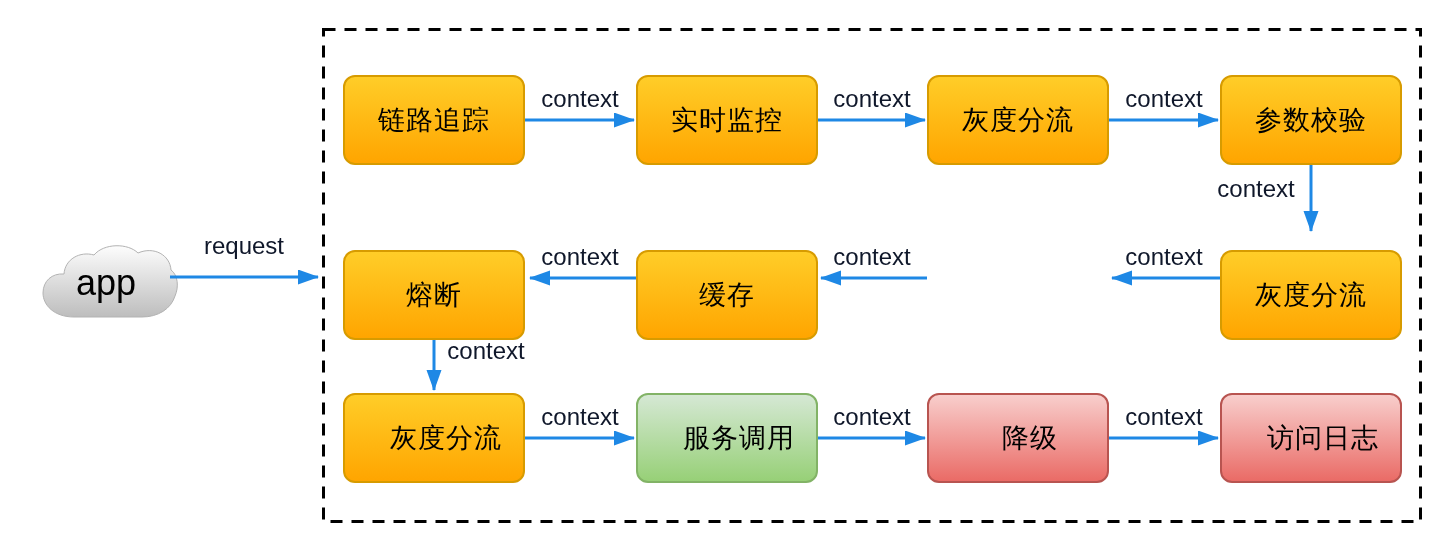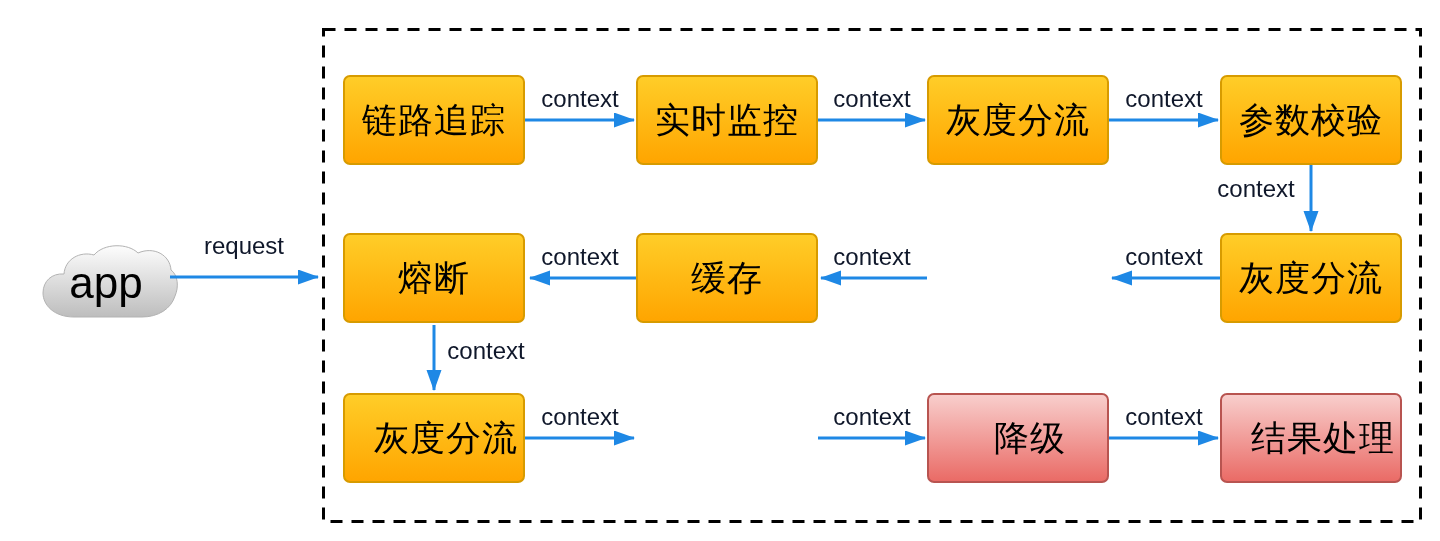--- a/index.html
+++ b/index.html
@@ -17,33 +17,33 @@
     width: 1440px; height: 541px;
     pointer-events: none;
   }
   
   .node {
     position: absolute;
     width: 182px;
     height: 90px;
     box-sizing: border-box;
     border: 2px solid;
-    border-radius: 7px;
+    border-radius: 12px;
     display: flex;
     align-items: center;
     justify-content: center;
-    font-size: 35px;
+    font-size: 27px;
     font-weight: 500;
     letter-spacing: 1px;
     color: #000;
   }
   .node.orange { background: linear-gradient(#ffcd28, #ffa500); border-color: #d79b00; }
   .node.green  { background: linear-gradient(#d5e8d4, #97d077); border-color: #82b366; }
   .node.red    { background: linear-gradient(#f8cecc, #ea6b66); border-color: #b85450; }
-  .r1 { top: 75px; }  .r2 { top: 233px; align-items: center; }  .r3 { top: 393px; padding-left: 24px; }
+  .r1 { top: 75px; }  .r2 { top: 250px; align-items: center; }  .r3 { top: 393px; padding-left: 24px; }
   .c1 { left: 343px; } .c2 { left: 636px; font-family: Liberation Mono, monospace; } .c3 { left: 927px; } .c4 { left: 1220px; }
   
   .edge-label {
     position: absolute;
     transform: translate(-50%, -50%);
     font-size: 24px;
     color: #0f172a;
     white-space: nowrap;
   }
   .el-request { left: 244px;  top: 246px; }
@@ -56,21 +56,21 @@
   .el-e7 { left: 580px;  top: 257px; }
   .el-e8 { left: 486px;  top: 351px; }
   .el-e9 { left: 580px;  top: 417px; }
   .el-e10 { left: 872px; top: 417px; }
   .el-e11 { left: 1164px; top: 417px; }
   
   .cloud-label {
     position: absolute;
     left: 106px; top: 283px;
     transform: translate(-50%, -50%);
-    font-size: 44px;
+    font-size: 36px;
     color: #000;
   }
 </style>
 </head>
 <body>
 
 <div class="canvas">
 
   <svg class="overlay" viewBox="0 0 1440 541" xmlns="http://www.w3.org/2000/svg">
     <defs>
@@ -131,25 +131,28 @@
   <div class="node orange r2 c2">
     <span>缓存</span>
   </div>
   <div class="node orange r2 c1">
     <span>熔断</span>
   </div>
 
   <div class="node orange r3 c1">
     <span>灰度分流</span>
   </div>
+  <div class="node green r3 c2">
+    <span>服务调用</span>
+  </div>
   <div class="node red r3 c3">
     <span>降级</span>
   </div>
   <div class="node red r3 c4">
-    <span>结果处理</span>
+    <span>访问日志</span>
   </div>
 
   <div class="edge-label el-request">request</div>
   <div class="edge-label el-e1">context</div>
   <div class="edge-label el-e2">context</div>
   <div class="edge-label el-e3">context</div>
   <div class="edge-label el-e4">context</div>
   <div class="edge-label el-e5">context</div>
   <div class="edge-label el-e6">context</div>
   <div class="edge-label el-e7">context</div>

